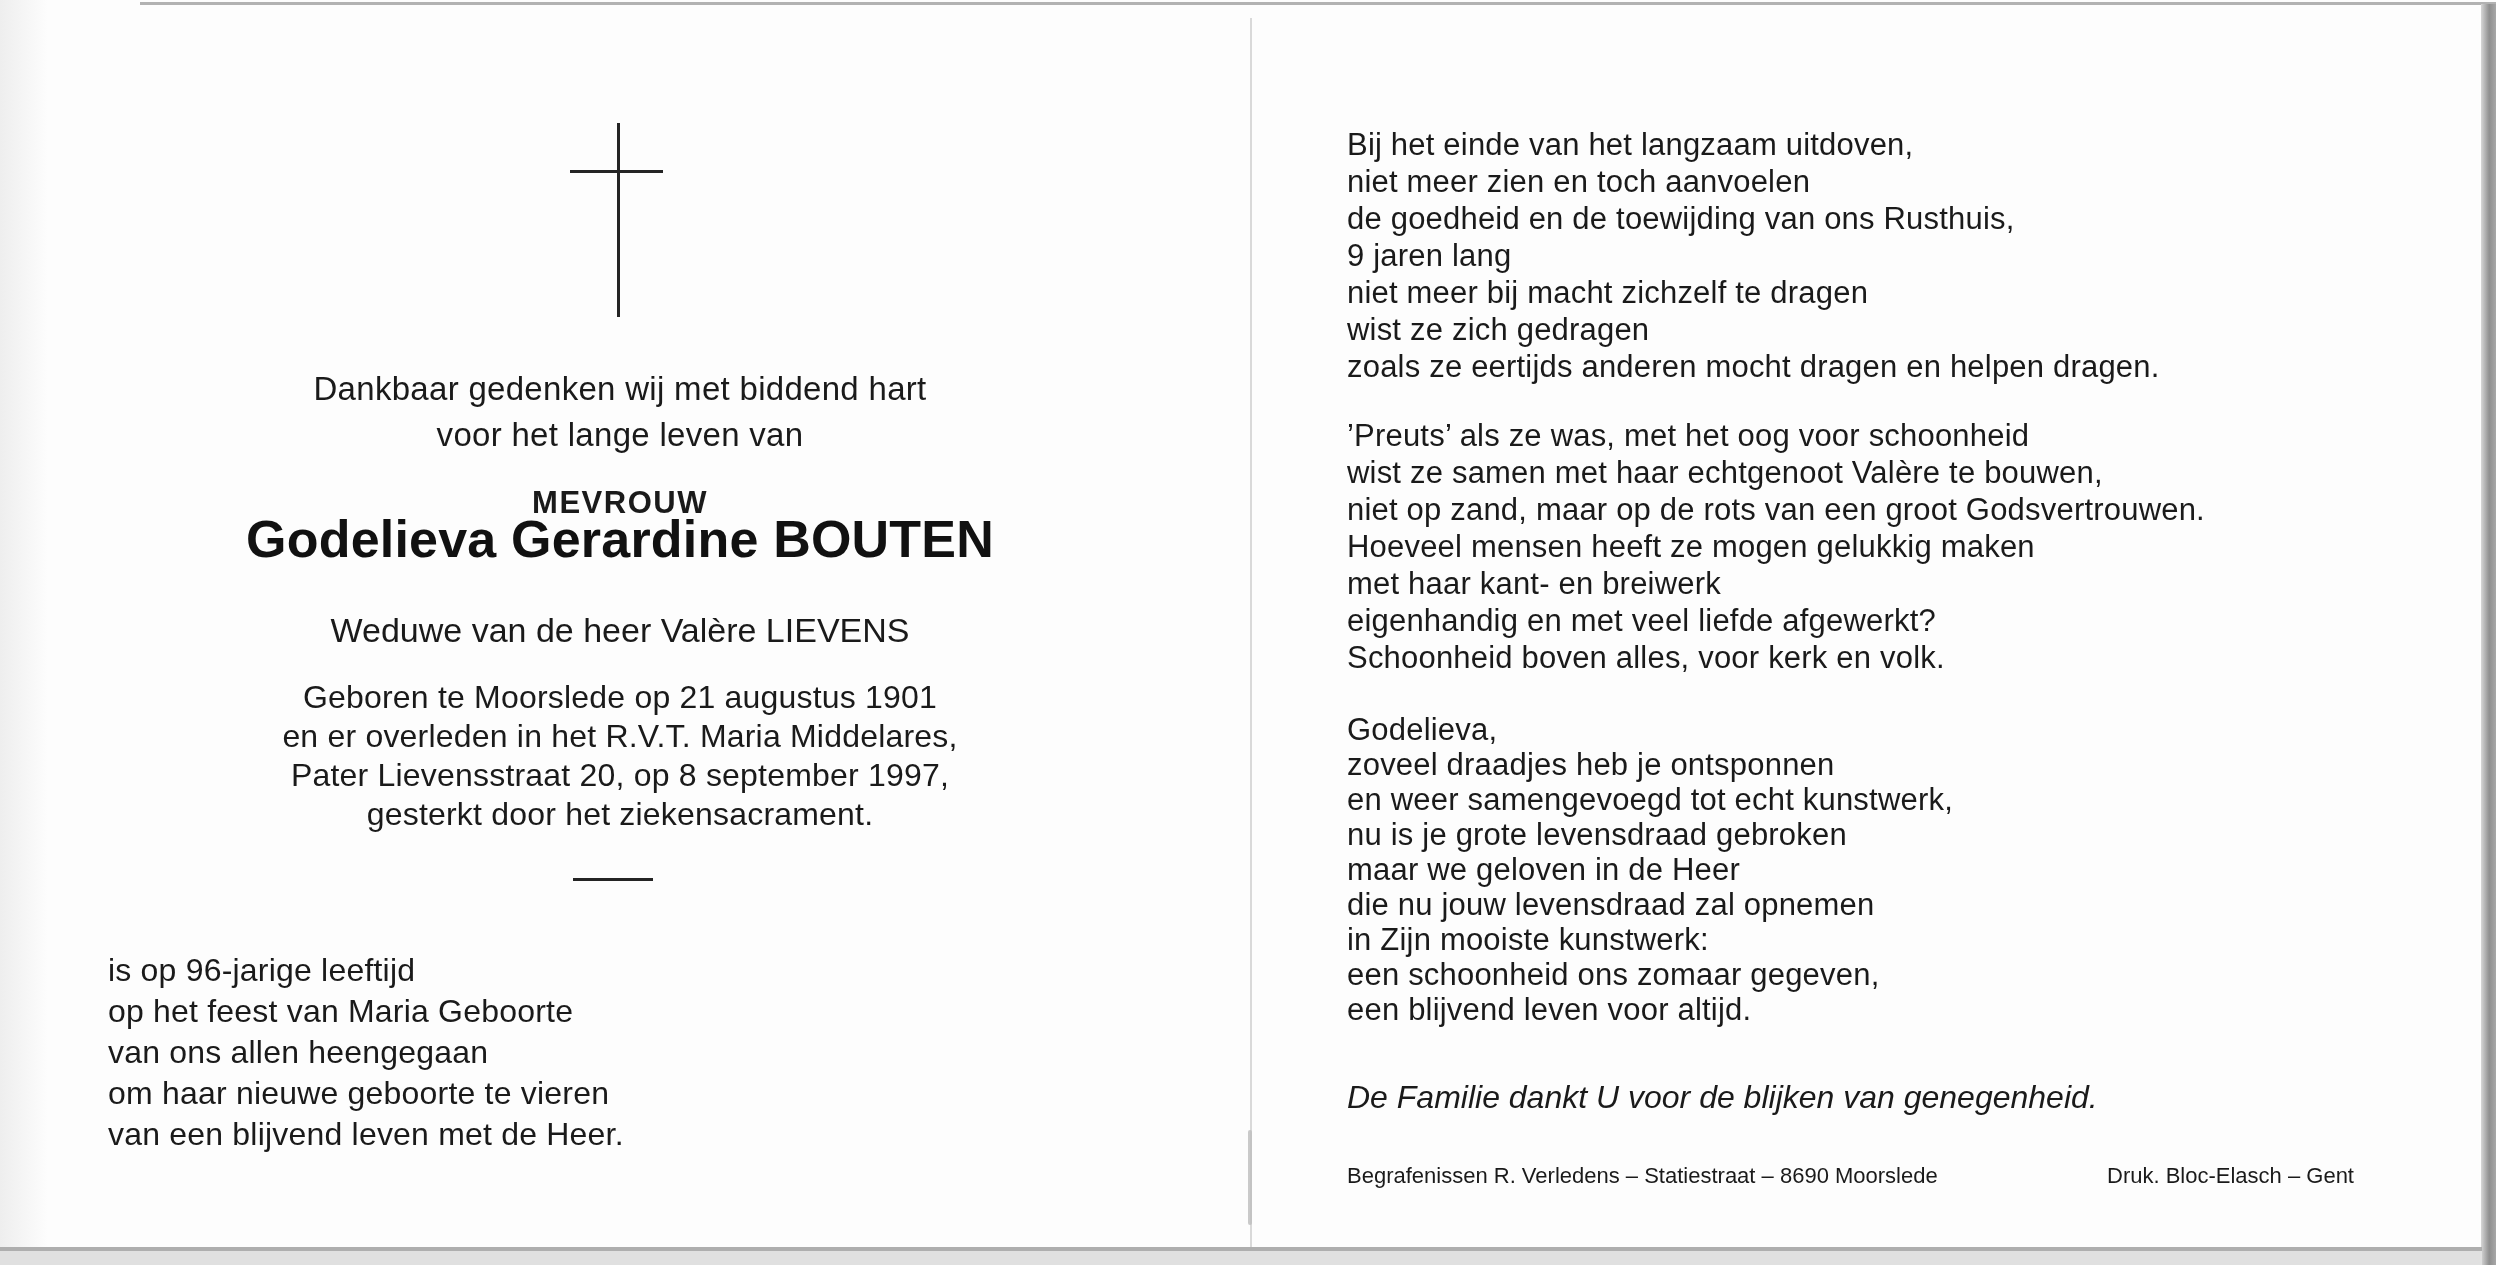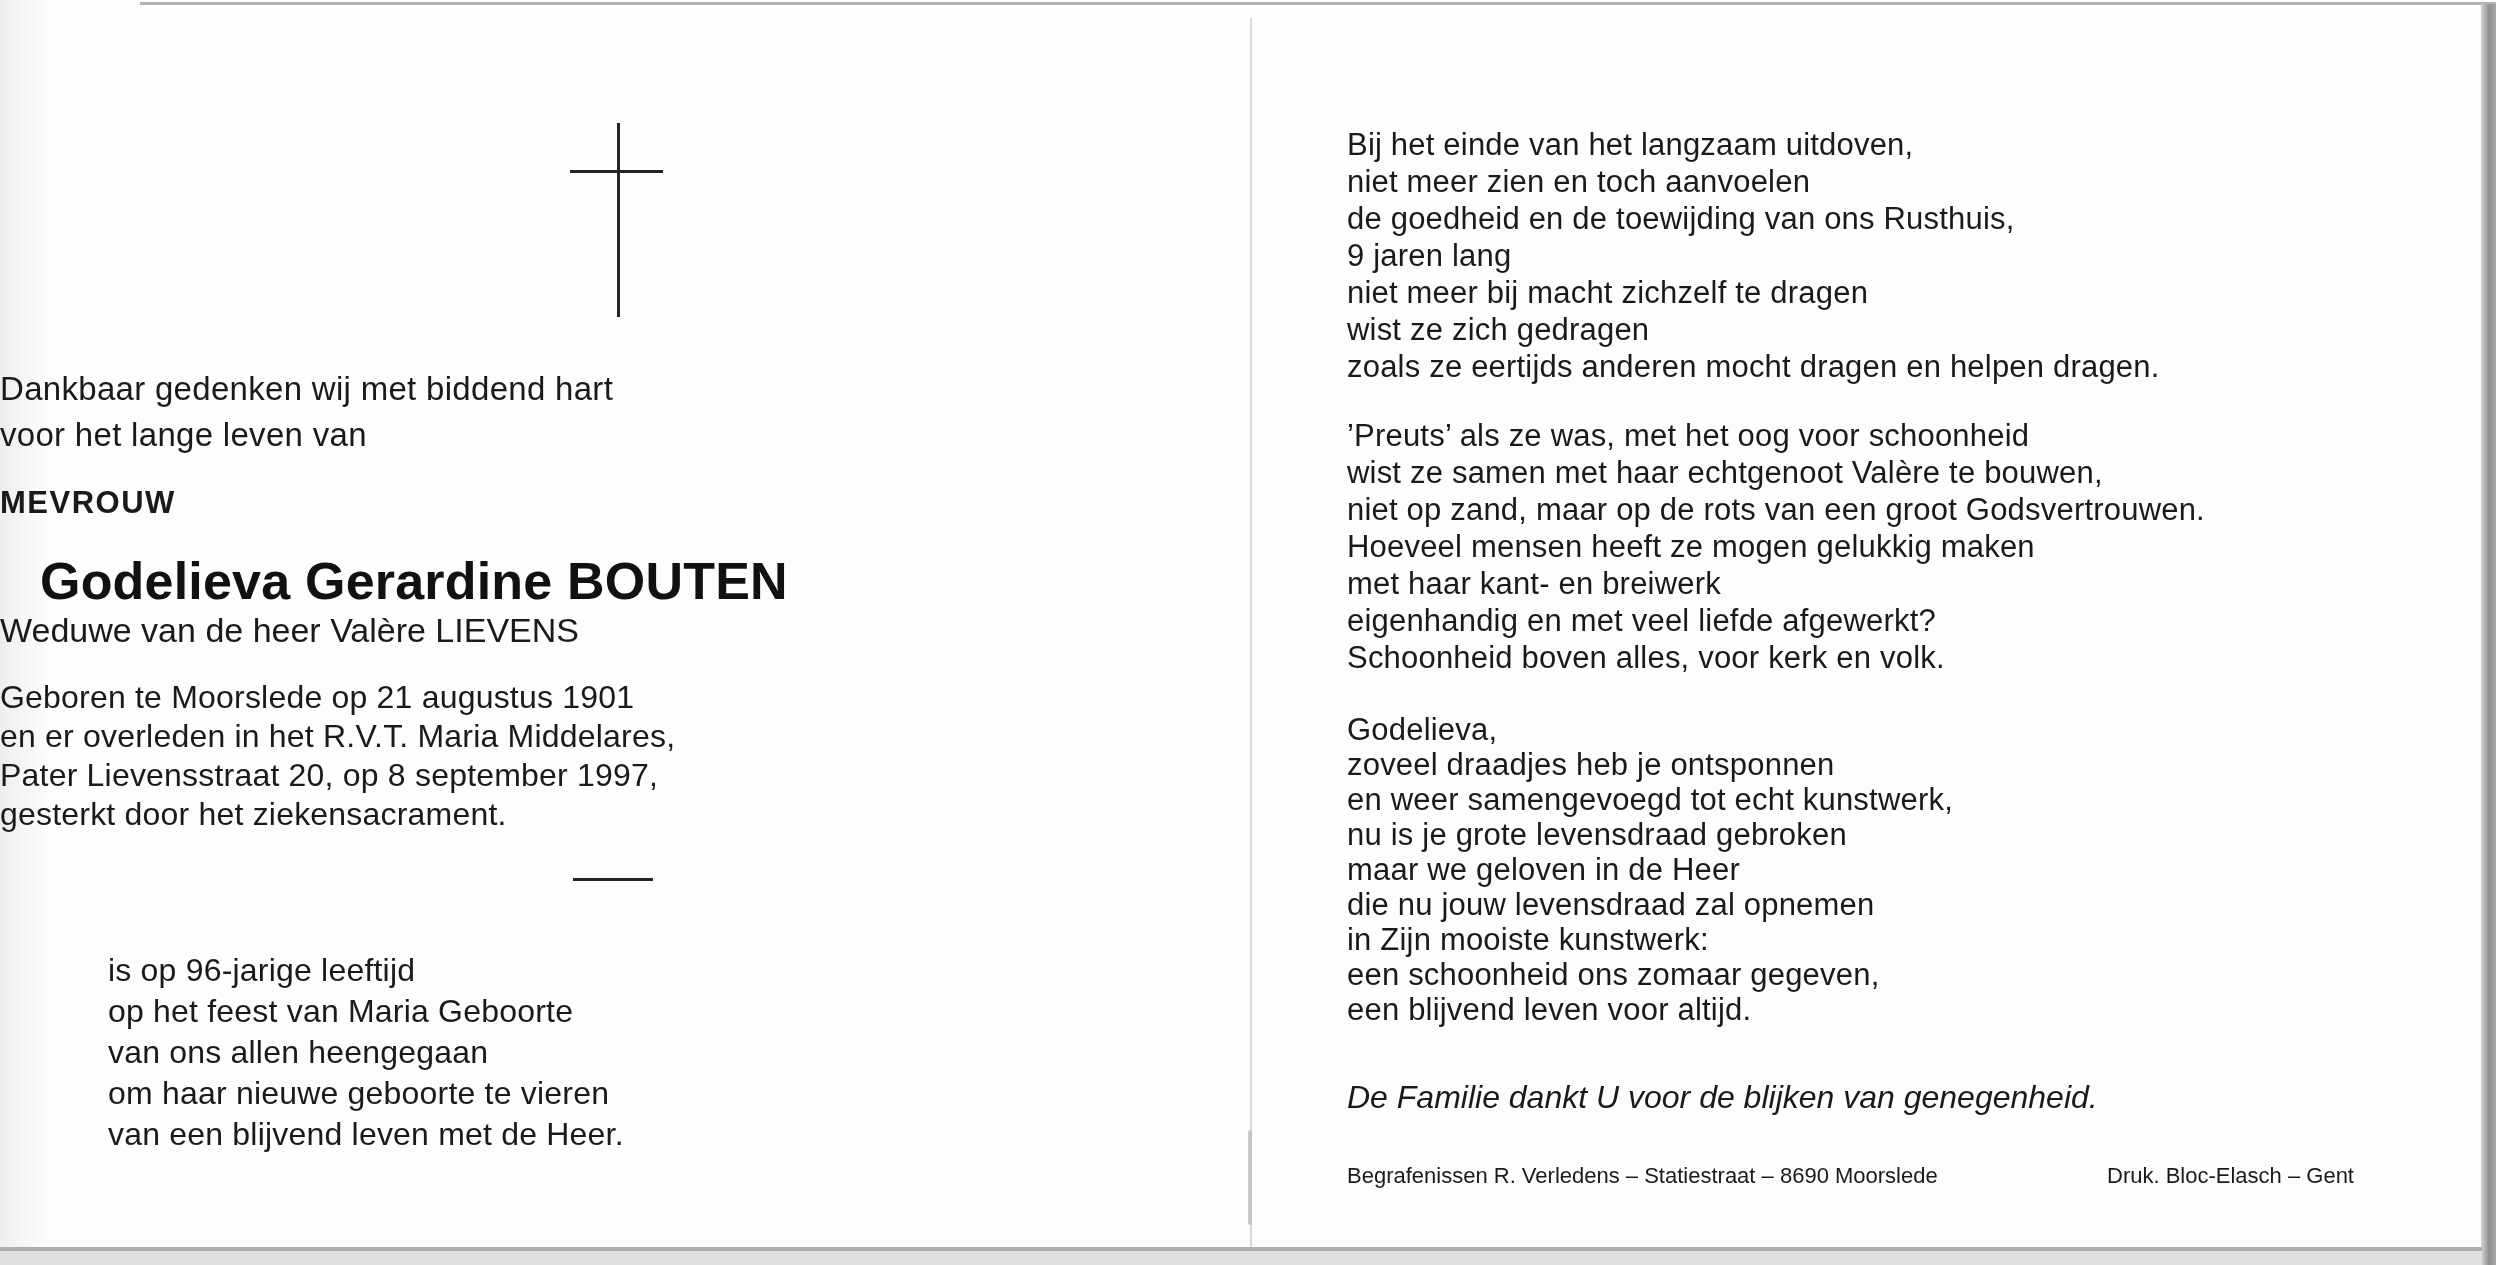--- a/index.html
+++ b/index.html
@@ -25,25 +25,25 @@
   .fold-line   { position:absolute; left:1250px; top:18px; height:1229px; width:2px; background:#d9d9d9; }
   .fold-smudge { position:absolute; left:1248px; top:1130px; height:95px; width:4px;
                  background:#bdbdbd; border-radius:3px; opacity:.8; }
 
   
   .cross   { position:absolute; left:0; top:0; }
   .cross-v { position:absolute; left:617px; top:123px; width:3px; height:194px; background:#242424; }
   .cross-h { position:absolute; left:570px; top:170px; width:93px; height:3px; background:#242424; }
 
   
-  .lp-block { position:absolute; left:0; width:1240px; text-align:left; }
+  .lp-block { position:absolute; left:0; width:1240px; text-align:center; }
   .intro     { top:366px; font-size:33px; line-height:46px; letter-spacing:.3px; }
   .honorific { top:483px; font-size:31px; line-height:40px; letter-spacing:1.5px;font-weight:bold; }
-  .name      { top:550px; font-size:52px; line-height:62px; font-weight:bold; color:#111;
-               letter-spacing:.2px; margin:0;padding-left:40px; }
+  .name      { top:508px; font-size:52px; line-height:62px; font-weight:bold; color:#111;
+               letter-spacing:.2px; margin:0; }
   .widow     { top:608px; font-size:34px; line-height:44px; }
   .vitals    { top:678px; font-size:32px; line-height:39px; letter-spacing:.2px; }
   .divider   { position:absolute; left:573px; top:878px; width:80px; height:3px; background:#242424; }
   .memorial  { position:absolute; left:108px; top:950px; width:1100px; text-align:left;
                font-size:32px; line-height:41px; letter-spacing:.2px; }
 
   
   .rp-block { position:absolute; left:1347px; width:1120px; text-align:left; }
   .para      { font-size:31px; line-height:37px; letter-spacing:.2px; }
   .para-1    { top:126px; }

